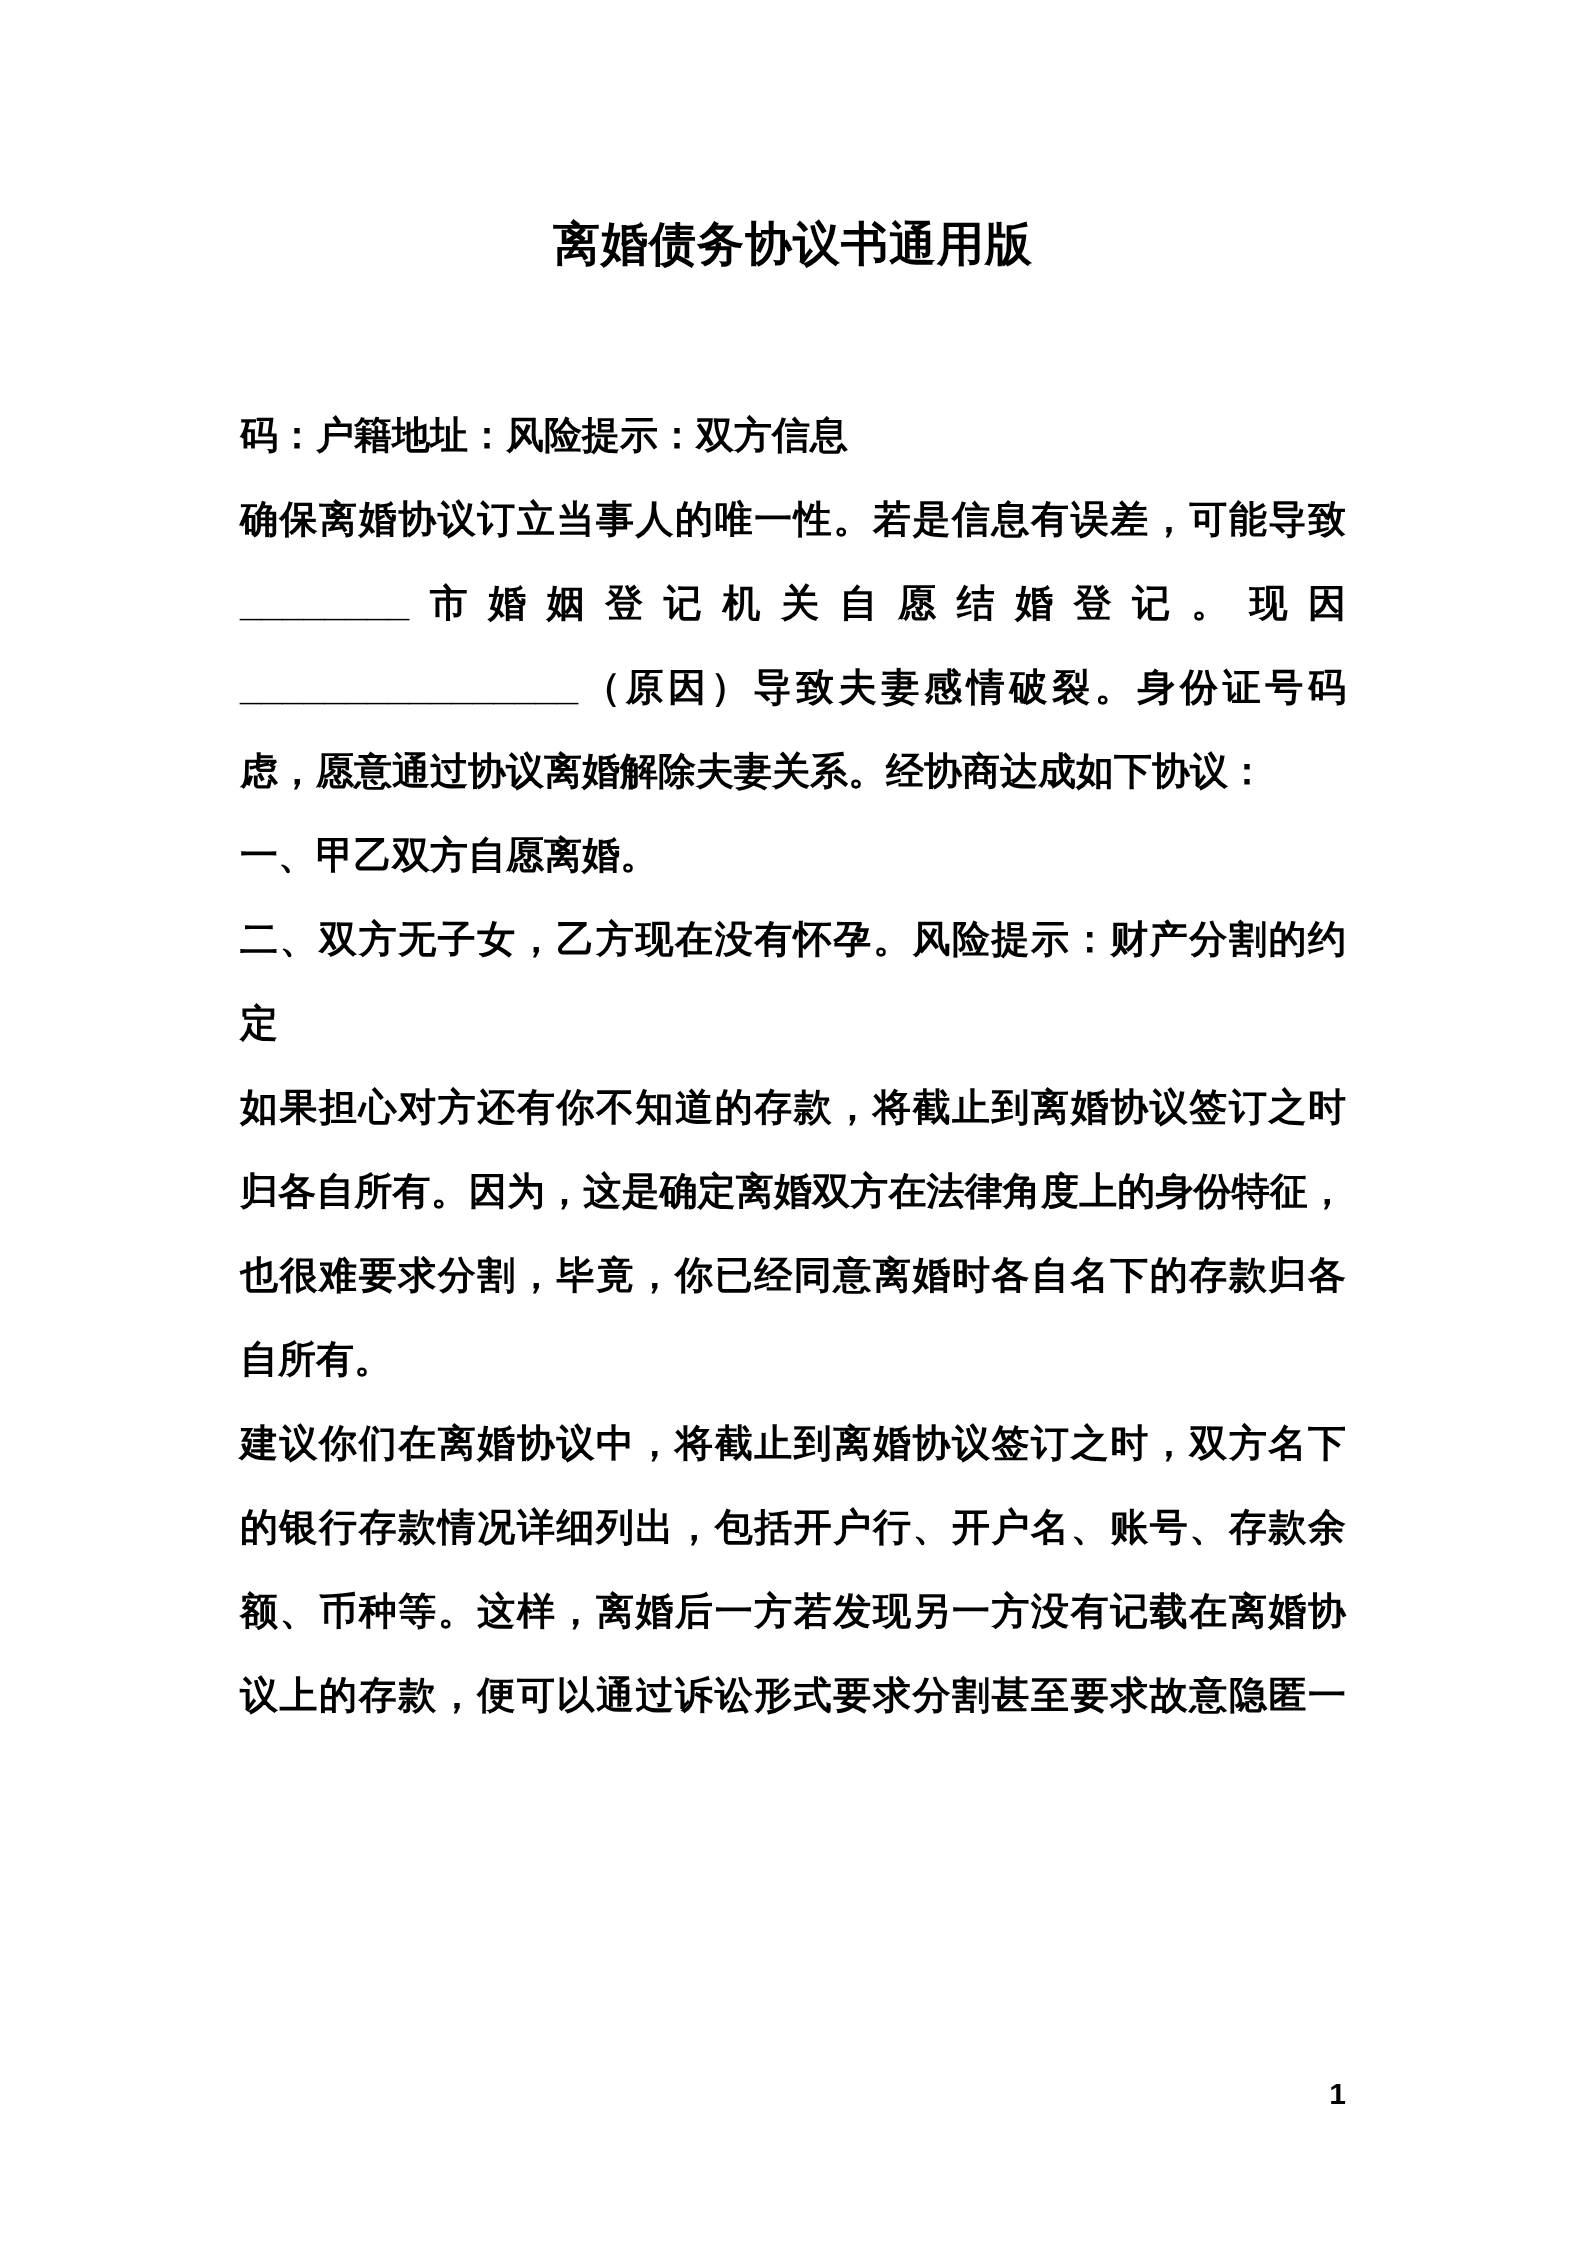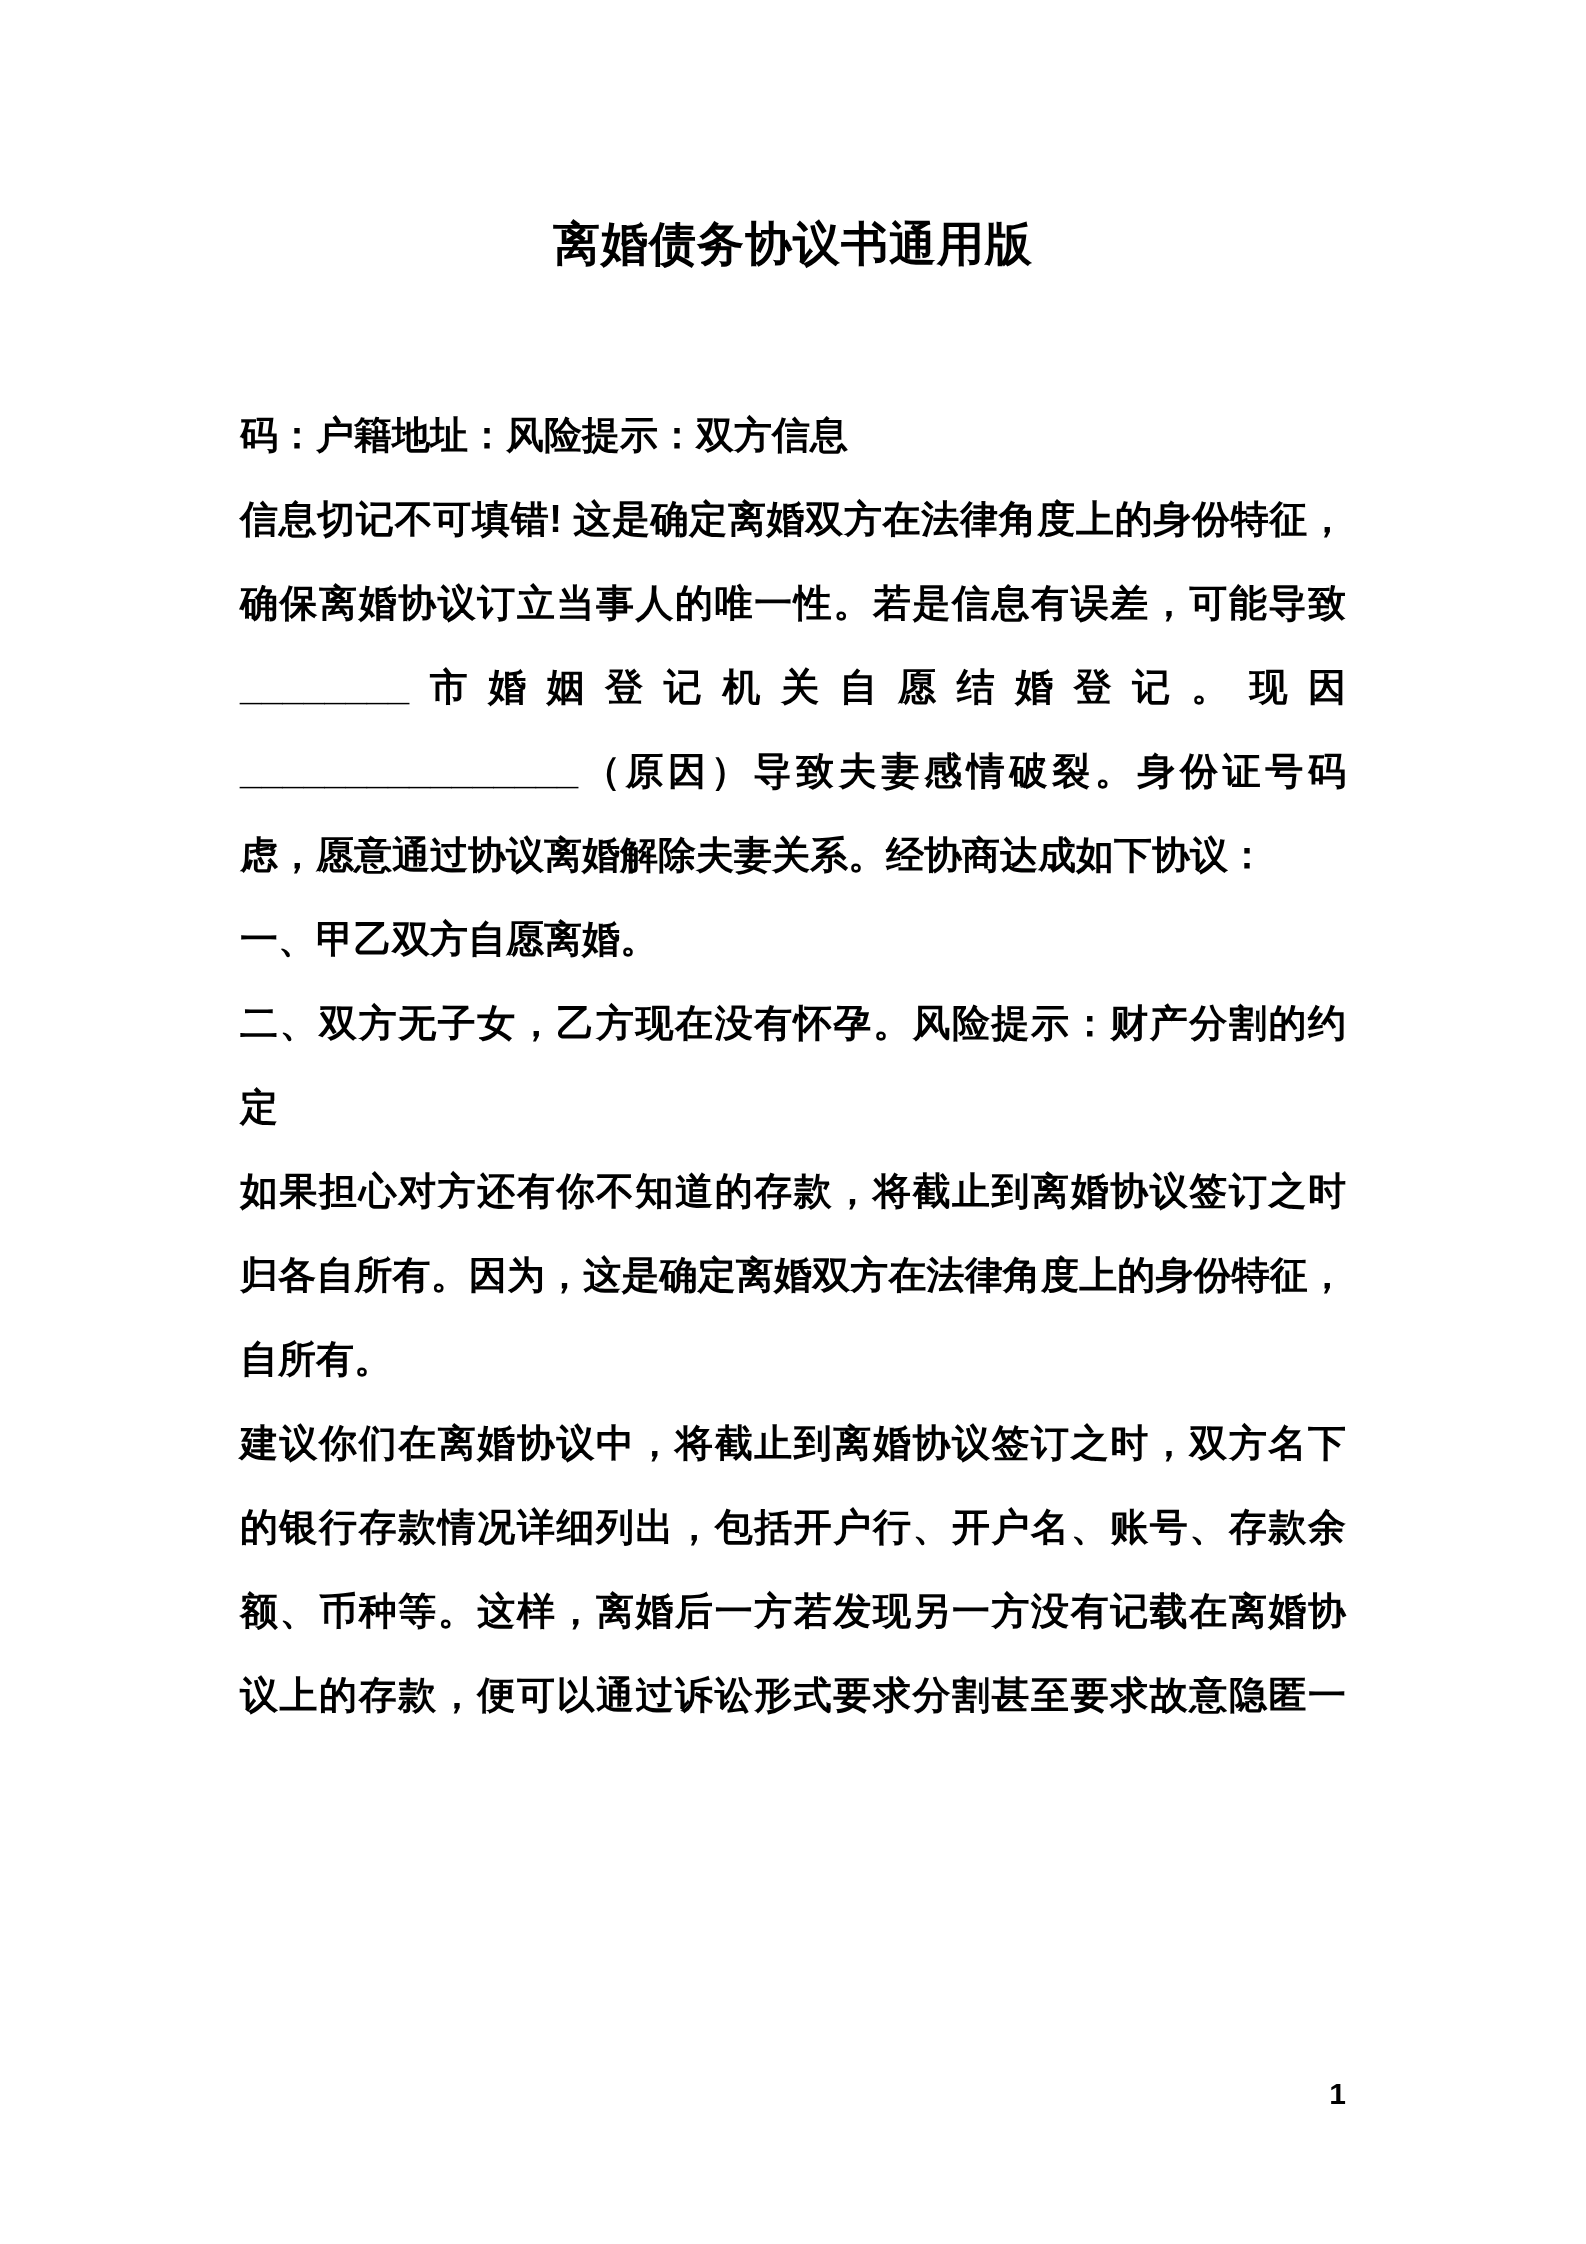--- a/index.html
+++ b/index.html
@@ -63,30 +63,30 @@
 </style>
 </head>
 <body>
 
 <div class="page">
 
   <div class="doc-title">离婚债务协议书通用版</div>
 
   <div class="text-block">
     <div class="doc-line align-left">码：户籍地址：风险提示：双方信息</div>
-    <div class="doc-line">信息切记不可填错! 这是确定离婚双方在法律角度上的身份特征，</div>
     <div class="doc-line">确保离婚协议订立当事人的唯一性。若是信息有误差，可能导致</div>
     <div class="doc-line">________市婚姻登记机关自愿结婚登记。现因</div>
     <div class="doc-line">________________（原因）导致夫妻感情破裂。身份证号码</div>
     <div class="doc-line align-left">虑，愿意通过协议离婚解除夫妻关系。经协商达成如下协议：</div>
     <div class="doc-line align-left">一、甲乙双方自愿离婚。</div>
     <div class="doc-line">二、双方无子女，乙方现在没有怀孕。风险提示：财产分割的约</div>
     <div class="doc-line align-left">定</div>
     <div class="doc-line">如果担心对方还有你不知道的存款，将截止到离婚协议签订之时</div>
     <div class="doc-line">归各自所有。因为，这是确定离婚双方在法律角度上的身份特征，</div>
+    <div class="doc-line">也很难要求分割，毕竟，你已经同意离婚时各自名下的存款归各</div>
     <div class="doc-line align-left">自所有。</div>
     <div class="doc-line">建议你们在离婚协议中，将截止到离婚协议签订之时，双方名下</div>
     <div class="doc-line">的银行存款情况详细列出，包括开户行、开户名、账号、存款余</div>
     <div class="doc-line">额、币种等。这样，离婚后一方若发现另一方没有记载在离婚协</div>
     <div class="doc-line">议上的存款，便可以通过诉讼形式要求分割甚至要求故意隐匿一</div>
   </div>
 
   <div class="page-number">1</div>
 
 </div>

